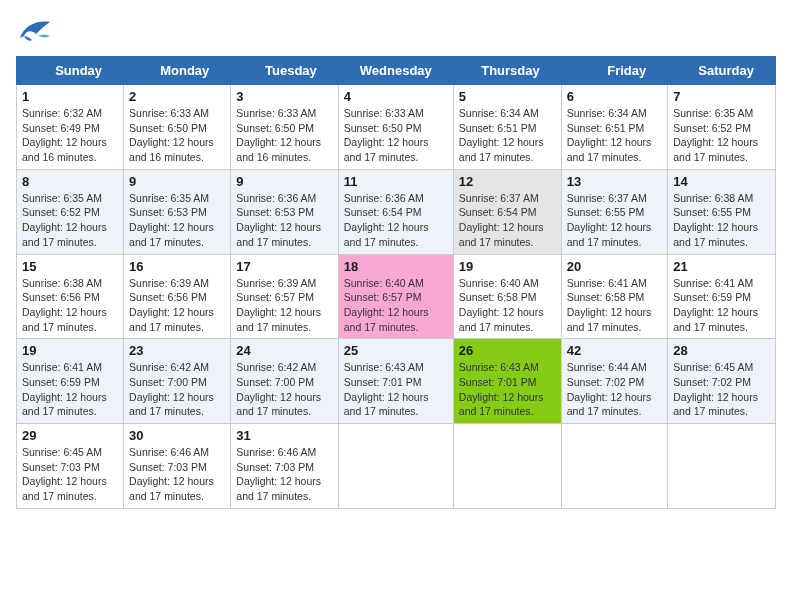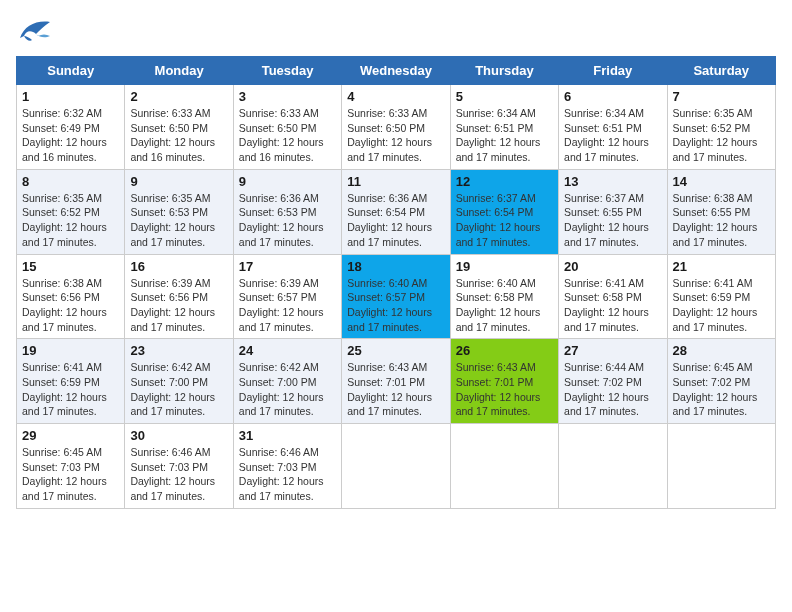--- a/index.html
+++ b/index.html
@@ -29,22 +29,22 @@
       color: #444;
     }
     .calendar {
       width: 100%;
       border-collapse: collapse;
       font-size: 11px;
     }
     .calendar th {
       background-color: #2e6db4;
       color: #fff;
-      text-align: center;
-      padding: 6px 5px;
+      text-align: right;
+      padding: 6px 21px;
       font-size: 13px;
       font-weight: bold;
       border: 1px solid #2e6db4;
     }
     .calendar td {
       border: 1px solid #ccc;
       vertical-align: top;
       padding: 4px 5px;
       width: calc(100% / 7);
       min-height: 80px;
@@ -162,21 +162,21 @@
           <div class="day-info">Sunrise: 6:35 AM<br>Sunset: 6:53 PM<br>Daylight: 12 hours and 17 minutes.</div>
         </td>
         <td style="background: rgb(238, 242, 249);">
           <span class="day-num">9</span>
           <div class="day-info">Sunrise: 6:36 AM<br>Sunset: 6:53 PM<br>Daylight: 12 hours and 17 minutes.</div>
         </td>
         <td style="background: rgb(238, 242, 249);">
           <span class="day-num">11</span>
           <div class="day-info">Sunrise: 6:36 AM<br>Sunset: 6:54 PM<br>Daylight: 12 hours and 17 minutes.</div>
         </td>
-        <td style="background: #0ea5e9;">
+        <td style="background: #e5e5e5;">
           <span class="day-num">12</span>
           <div class="day-info">Sunrise: 6:37 AM<br>Sunset: 6:54 PM<br>Daylight: 12 hours and 17 minutes.</div>
         </td>
         <td style="background: rgb(238, 242, 249);">
           <span class="day-num">13</span>
           <div class="day-info">Sunrise: 6:37 AM<br>Sunset: 6:55 PM<br>Daylight: 12 hours and 17 minutes.</div>
         </td>
         <td style="background: rgb(238, 242, 249); margin-top: 24px;">
           <span class="day-num">14</span>
           <div class="day-info">Sunrise: 6:38 AM<br>Sunset: 6:55 PM<br>Daylight: 12 hours and 17 minutes.</div>
@@ -188,21 +188,21 @@
           <div class="day-info">Sunrise: 6:38 AM<br>Sunset: 6:56 PM<br>Daylight: 12 hours and 17 minutes.</div>
         </td>
         <td style="background: rgb(255, 255, 255);">
           <span class="day-num">16</span>
           <div class="day-info">Sunrise: 6:39 AM<br>Sunset: 6:56 PM<br>Daylight: 12 hours and 17 minutes.</div>
         </td>
         <td style="background: rgb(255, 255, 255);">
           <span class="day-num">17</span>
           <div class="day-info">Sunrise: 6:39 AM<br>Sunset: 6:57 PM<br>Daylight: 12 hours and 17 minutes.</div>
         </td>
-        <td style="background: #0ea5e9;">
+        <td style="background: #f9a8d4;">
           <span class="day-num">18</span>
           <div class="day-info">Sunrise: 6:40 AM<br>Sunset: 6:57 PM<br>Daylight: 12 hours and 17 minutes.</div>
         </td>
         <td style="background: rgb(255, 255, 255);">
           <span class="day-num">19</span>
           <div class="day-info">Sunrise: 6:40 AM<br>Sunset: 6:58 PM<br>Daylight: 12 hours and 17 minutes.</div>
         </td>
         <td style="background: rgb(255, 255, 255); margin-top: 32px;">
           <span class="day-num">20</span>
           <div class="day-info">Sunrise: 6:41 AM<br>Sunset: 6:58 PM<br>Daylight: 12 hours and 17 minutes.</div>
@@ -227,21 +227,21 @@
         </td>
         <td style="background: rgb(238, 242, 249);">
           <span class="day-num">25</span>
           <div class="day-info">Sunrise: 6:43 AM<br>Sunset: 7:01 PM<br>Daylight: 12 hours and 17 minutes.</div>
         </td>
         <td style="background: #84cc16;">
           <span class="day-num">26</span>
           <div class="day-info">Sunrise: 6:43 AM<br>Sunset: 7:01 PM<br>Daylight: 12 hours and 17 minutes.</div>
         </td>
         <td style="background: rgb(238, 242, 249);">
-          <span class="day-num">27</span>
+          <span class="day-num">42</span>
           <div class="day-info">Sunrise: 6:44 AM<br>Sunset: 7:02 PM<br>Daylight: 12 hours and 17 minutes.</div>
         </td>
         <td style="background: rgb(238, 242, 249); margin-top: 16px;">
           <span class="day-num">28</span>
           <div class="day-info">Sunrise: 6:45 AM<br>Sunset: 7:02 PM<br>Daylight: 12 hours and 17 minutes.</div>
         </td>
       </tr>
       <tr>
         <td style="background: rgb(255, 255, 255);">
           <span class="day-num">29</span>

